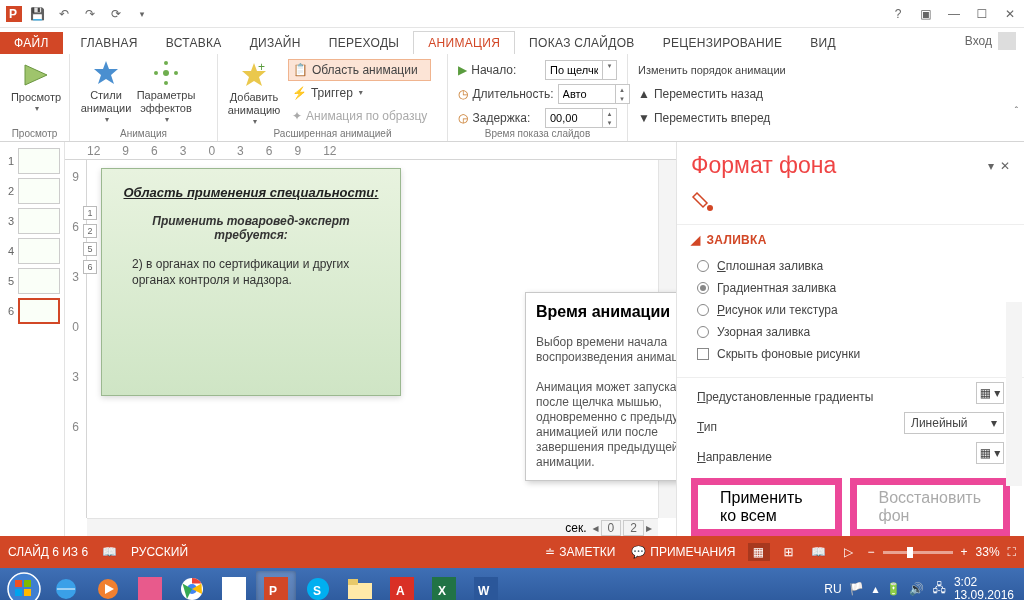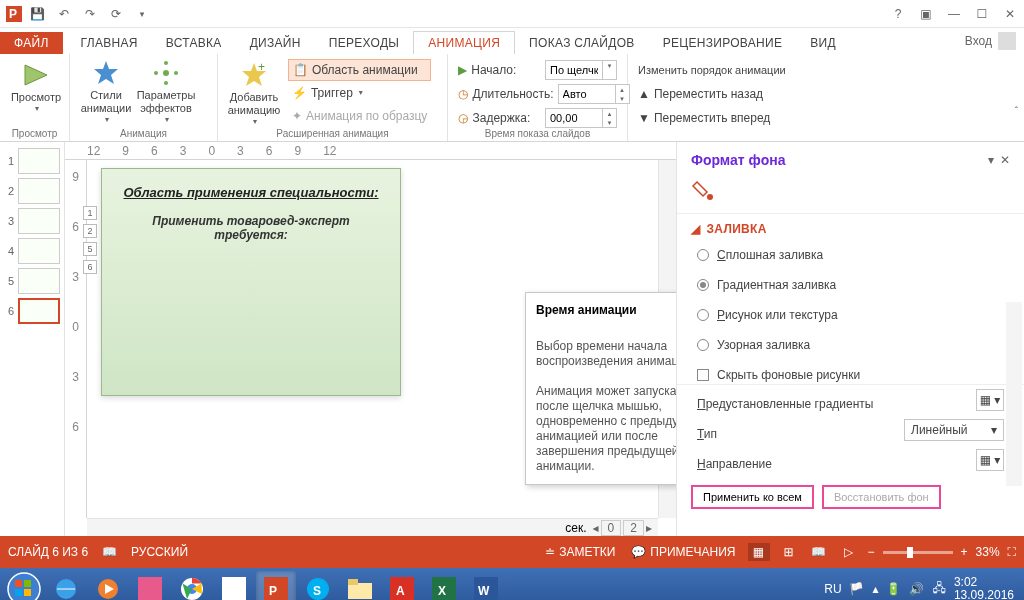--- a/index.html
+++ b/index.html
@@ -44,39 +44,39 @@
 .ruler-v{position:absolute;left:0;top:18px;bottom:18px;width:22px;background:#fff;border-right:1px solid #d5d5d5;display:flex;flex-direction:column;align-items:center;font-size:9px;color:#888;padding-top:10px;gap:36px}
 .slide-edit{position:absolute;left:36px;top:26px;width:300px;height:228px;background:linear-gradient(#e8f3df,#cfe5c5);border:1px solid #9bb890;padding:16px;box-shadow:0 2px 6px rgba(0,0,0,.15)}
 .slide-edit h3{font-size:13px;font-weight:bold;font-style:italic;text-decoration:underline;text-align:center;color:#222;margin-bottom:14px}
 .slide-edit .sub{font-size:12px;font-style:italic;font-weight:bold;text-align:center;color:#333;margin-bottom:14px}
 .slide-edit .li{font-size:12px;color:#333;margin-bottom:10px;line-height:16px;padding-left:14px}
 .anim-tags{position:absolute;left:18px;top:64px;display:flex;flex-direction:column;gap:4px}
 .anim-tag{width:14px;height:14px;background:#fff;border:1px solid #bbb;font-size:9px;text-align:center;line-height:13px;color:#666}
 .canvas-scroll-v{position:absolute;right:0;top:18px;bottom:18px;width:18px;background:#f4f4f4;border-left:1px solid #e3e3e3}
 .canvas-scroll-h{position:absolute;left:22px;right:18px;bottom:0;height:18px;background:#f4f4f4;border-top:1px solid #e3e3e3;display:flex;align-items:center;justify-content:flex-end;padding-right:6px;gap:6px}
 .tooltip{position:absolute;left:460px;top:150px;width:200px;background:#fff;border:1px solid #c8c8c8;padding:10px;box-shadow:2px 2px 6px rgba(0,0,0,.2);z-index:5}
-.tooltip .tt-title{font-weight:bold;margin-bottom:22px;font-size:12px}
+.tooltip .tt-title{font-weight:bold;margin-bottom:14px;font-size:16px}
 .tooltip .tt-body{font-size:11px;color:#555;line-height:15px}
 .sidepane{width:348px;border-left:1px solid #e3e3e3;background:#fff;display:flex;flex-direction:column}
 .sp-head{display:flex;align-items:center;justify-content:space-between;padding:10px 14px}
-.sp-title{font-size:14px;color:#6d28d9;font-weight:700}
+.sp-title{font-size:23px;color:#ef4444;font-weight:400}
 .sp-close{display:flex;gap:6px;color:#666}
 .sp-icon{padding:0 14px 8px;color:#d24726}
 .sp-sechead{display:flex;align-items:center;gap:6px;padding:8px 14px;border-top:1px solid #eee;font-size:11px;font-weight:bold;color:#d24726;letter-spacing:.3px}
-.sp-body{padding:4px 20px 2px;display:flex;flex-direction:column;gap:16px;border-bottom:1px solid #eee;position:relative}
+.sp-body{padding:4px 20px 16px;display:flex;flex-direction:column;gap:8px;border-bottom:1px solid #eee;position:relative}
 .radio{display:flex;align-items:center;gap:8px;font-size:11px;color:#444;cursor:pointer}
 .radio .dot{width:12px;height:12px;border:1px solid #888;border-radius:50%;display:flex;align-items:center;justify-content:center}
 .radio.sel .dot::after{content:"";width:6px;height:6px;background:#888;border-radius:50%}
 .chk{display:flex;align-items:center;gap:8px;font-size:11px;color:#444;cursor:pointer}
 .chk .box{width:12px;height:12px;border:1px solid #888}
 .sp-row{display:flex;align-items:flex-end;justify-content:space-between;padding:4px 20px;font-size:11px;color:#444}
 .sp-dd{width:100px;height:22px;border:1px solid #c6c6c6;display:flex;align-items:center;justify-content:space-between;padding:0 6px;font-size:11px;background:#fff;cursor:pointer}
 .sp-sw{width:28px;height:22px;border:1px solid #c6c6c6;display:flex;align-items:center;justify-content:center;background:#fff;cursor:pointer}
 .sp-foot{display:flex;gap:8px;padding:10px 14px}
-.sp-btn{padding:4px 10px;border:2px solid #ec4899;background:#fff;font-size:11px;cursor:pointer}
+.sp-btn{padding:4px 22px;border:7px solid #ec4899;background:#fff;font-size:16px;cursor:pointer}
 .sp-btn.dis{color:#aaa}
 .sp-scroll{position:absolute;right:2px;top:160px;bottom:50px;width:16px;background:#f4f4f4}
 .statusbar{height:22px;background:#d24726;color:#fff;display:flex;align-items:center;font-size:11px;padding:16px 8px;justify-content:space-between}
 .sb-left{display:flex;align-items:center;gap:14px}
 .sb-right{display:flex;align-items:center;gap:8px}
 .sb-btn{display:flex;align-items:center;gap:4px;cursor:pointer;padding:0 4px}
 .viewbtn{width:22px;height:18px;display:flex;align-items:center;justify-content:center;cursor:pointer}
 .slider{width:70px;height:3px;background:rgba(255,255,255,.5);position:relative}
 .slider .handle{position:absolute;left:24px;top:-4px;width:6px;height:11px;background:#fff}
 .taskbar{height:42px;background:linear-gradient(#3f6fb5,#2a5698);display:flex;align-items:center;padding:0 4px;gap:2px}
@@ -195,21 +195,21 @@
             <span style="color:#e8a23a">⚡</span>
             <span>Триггер</span>
             <span class="ddarrow">▾</span>
           </div>
         <div class="ritem disabled">
             <span>✦</span>
             <span>Анимация по образцу</span>
           </div>
       </div>
     </div>
-    <div class="rgroup-label">Расширенная анимация</div>
+    <div class="rgroup-label">Расширенная анимацией</div>
   </div>
   <div class="rgroup" style="width:180px">
     <div style="display:flex;flex-direction:column;gap:2px;padding-top:2px">
       <div class="ritem">
           <span style="color:#5a9c3e">▶</span>
           <span style="width:84px">Начало:</span>
           <div class="spinbox">
             <input readonly="" value="По щелчку" style="">
             <div class="spin">
               <span>▾</span>
@@ -307,20 +307,21 @@
       </div>
     <div class="anim-tags">
       <div class="anim-tag">1</div>
       <div class="anim-tag">2</div>
       <div class="anim-tag">5</div>
       <div class="anim-tag">6</div>
     </div>
     <div class="slide-edit">
       <h3>Область применения специальности:</h3>
       <div class="sub">Применить товаровед-эксперт требуется:</div>
+      <div class="li">2)  в органах по сертификации и других органах контроля и надзора.</div>
     </div>
     <div class="canvas-scroll-v"></div>
     <div class="canvas-scroll-h">
       <span>сек.</span>
       <div class="pagectl">
         <span>◂</span>
         <span class="pbx">0</span>
         <span class="pbx">2</span>
         <span>▸</span>
       </div>

